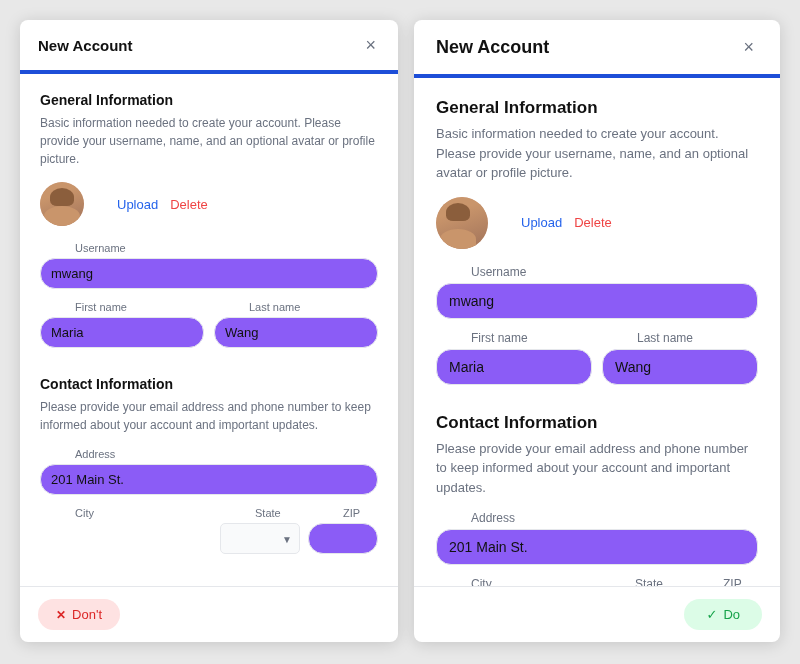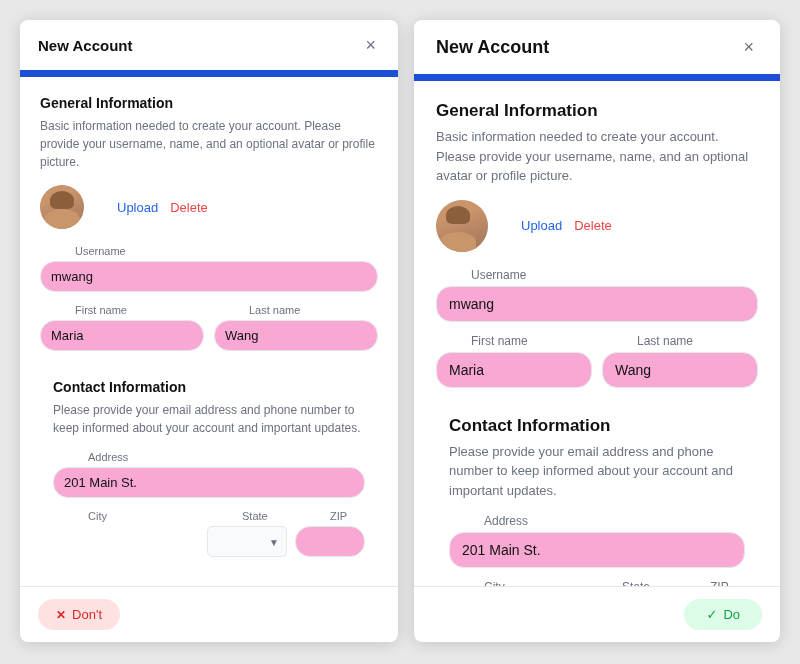--- a/index.html
+++ b/index.html
@@ -37,21 +37,21 @@
     .modal-large {
       width: 360px;
       height: 622px;
       flex: 1;
     }
     .modal-header {
       display: flex;
       align-items: center;
       justify-content: space-between;
       padding: 14px 18px;
-      border-bottom: 7px solid #1d4ed8;
+      border-bottom: 4px solid #1d4ed8;
     }
     .modal-title {
       font-size: 15px;
       font-weight: 600;
       color: #111;
     }
     .close-btn {
       background: none;
       border: none;
       cursor: pointer;
@@ -140,37 +140,37 @@
       margin-bottom: 4px;
       padding-left: 35px;
     }
     .field-input {
       width: 100%;
       padding: 7px 10px;
       border: 1px solid #e5e7eb;
       border-radius: 15px;
       font-size: 13px;
       color: #111;
-      background: #f9a8d4;
+      background: #8b5cf6;
       outline: none;
     }
     .two-col {
       display: grid;
       grid-template-columns: 1fr 1fr;
       gap: 10px;
       margin-bottom: 12px;
     }
     .three-col {
       display: grid;
       grid-template-columns: 1fr 80px 70px;
       gap: 8px;
       margin-bottom: 12px;
     }
     .section-divider {
-      margin: 16px 13px 12px;
+      margin: 16px 0 12px;
     }
     .select-wrapper {
       position: relative;
     }
     .select-wrapper select {
       width: 100%;
       padding: 7px 10px;
       border: 1px solid #e5e7eb;
       border-radius: 5px;
       font-size: 13px;

